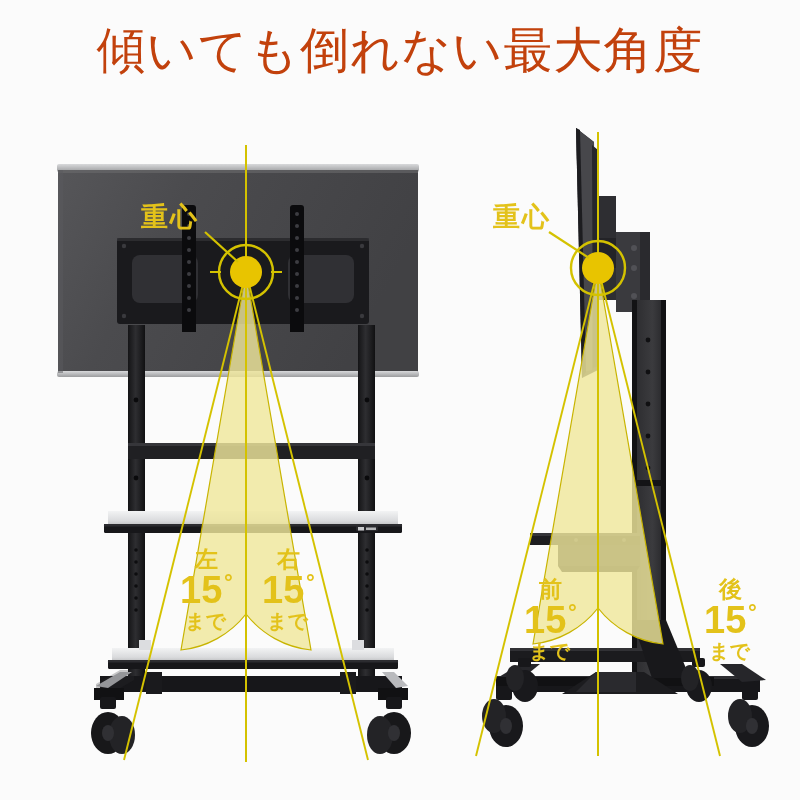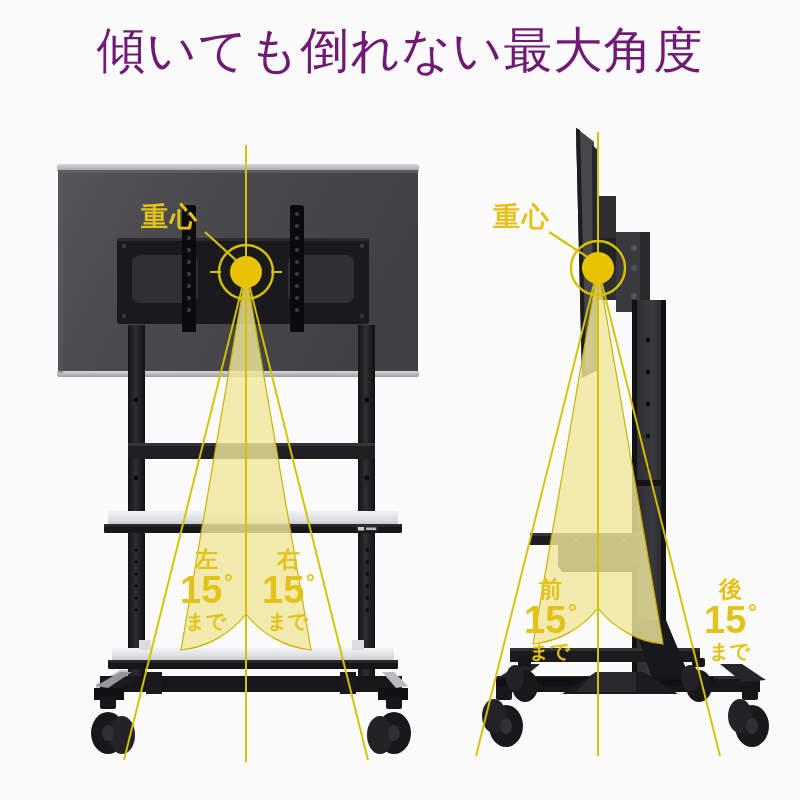--- a/index.html
+++ b/index.html
@@ -21,21 +21,21 @@
     height: 800px;
   }
   #title {
     position: absolute;
     left: 0;
     top: 22px;
     width: 800px;
     text-align: center;
     font-size: 49px;
     font-weight: 400;
-    color: #701a75;
+    color: #c2410c;
     letter-spacing: 1px;
     line-height: 1.15;
     white-space: nowrap;
   }
   svg.scene {
     position: absolute;
     left: 0; top: 0;
     width: 800px;
     height: 800px;
   }

